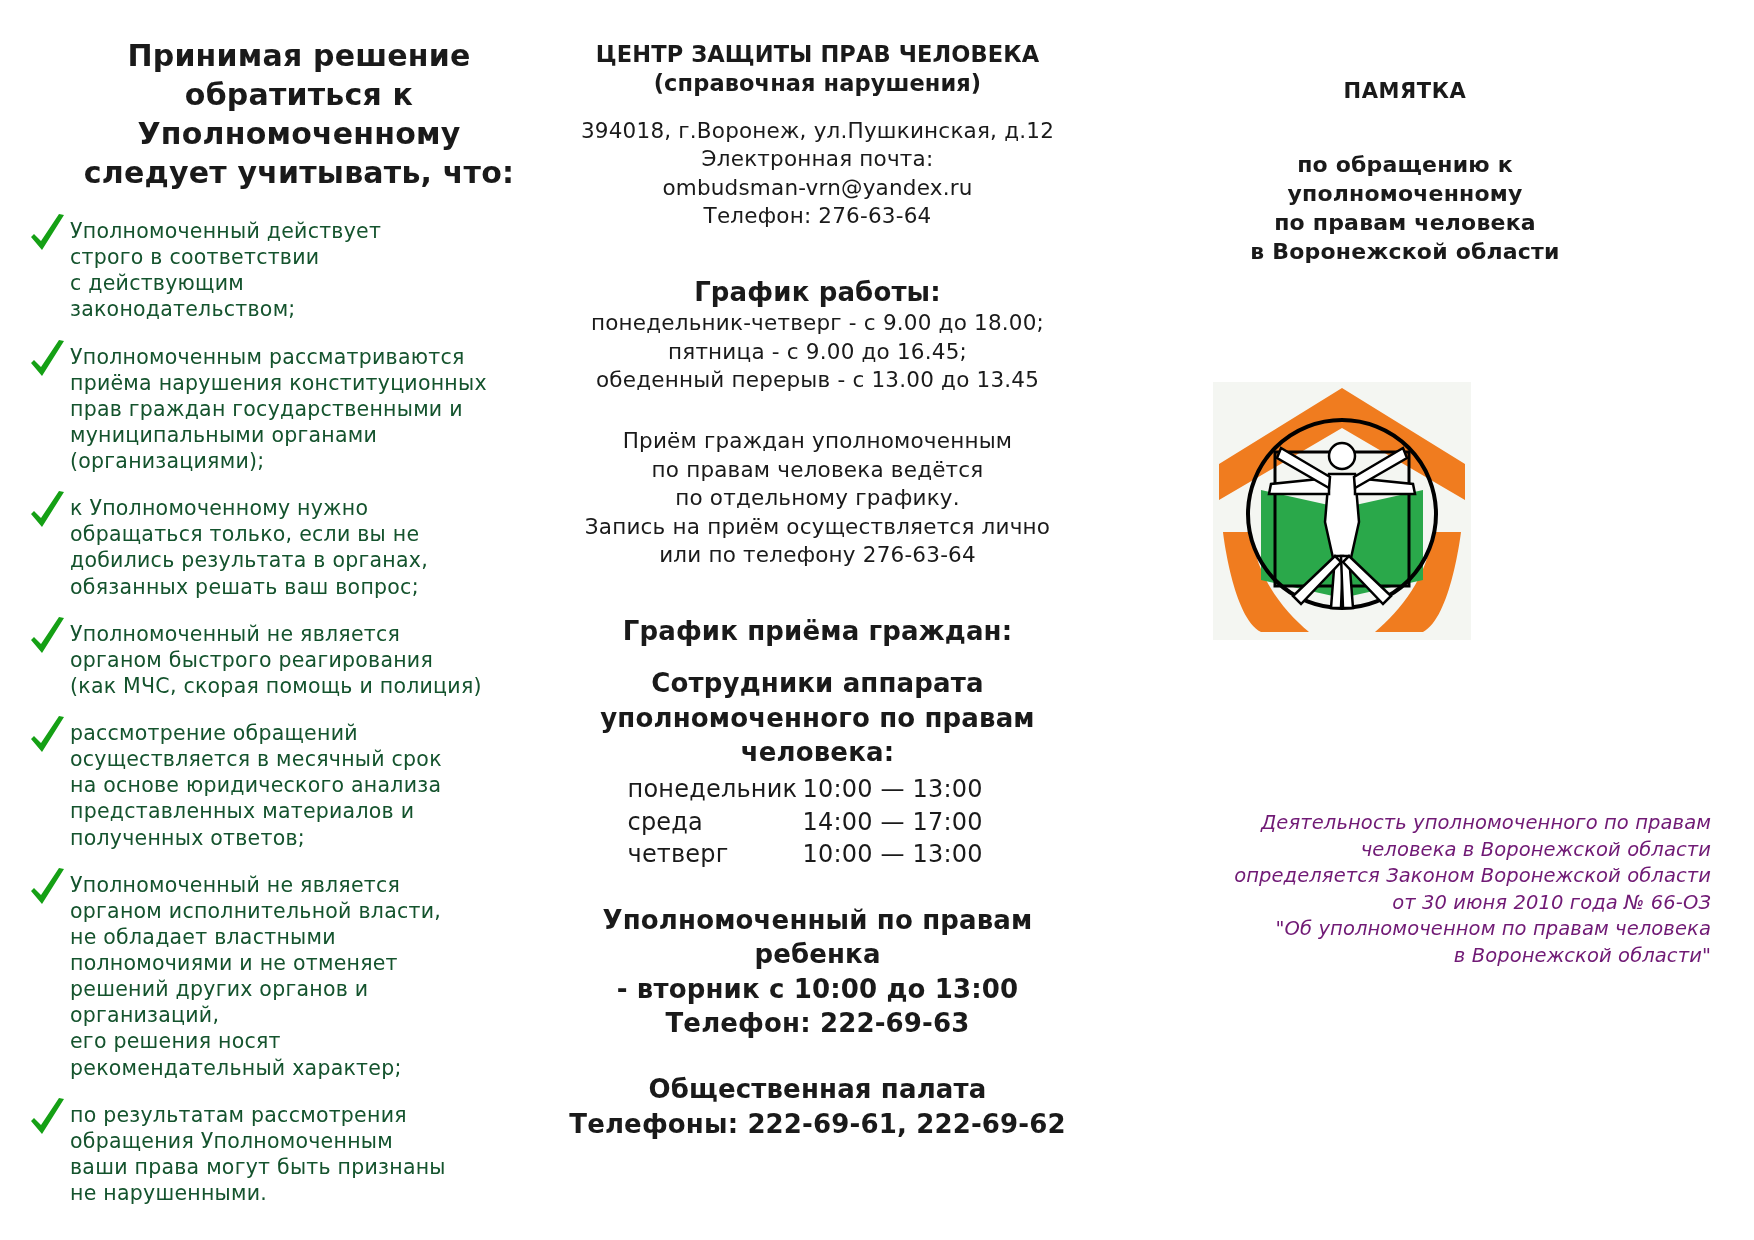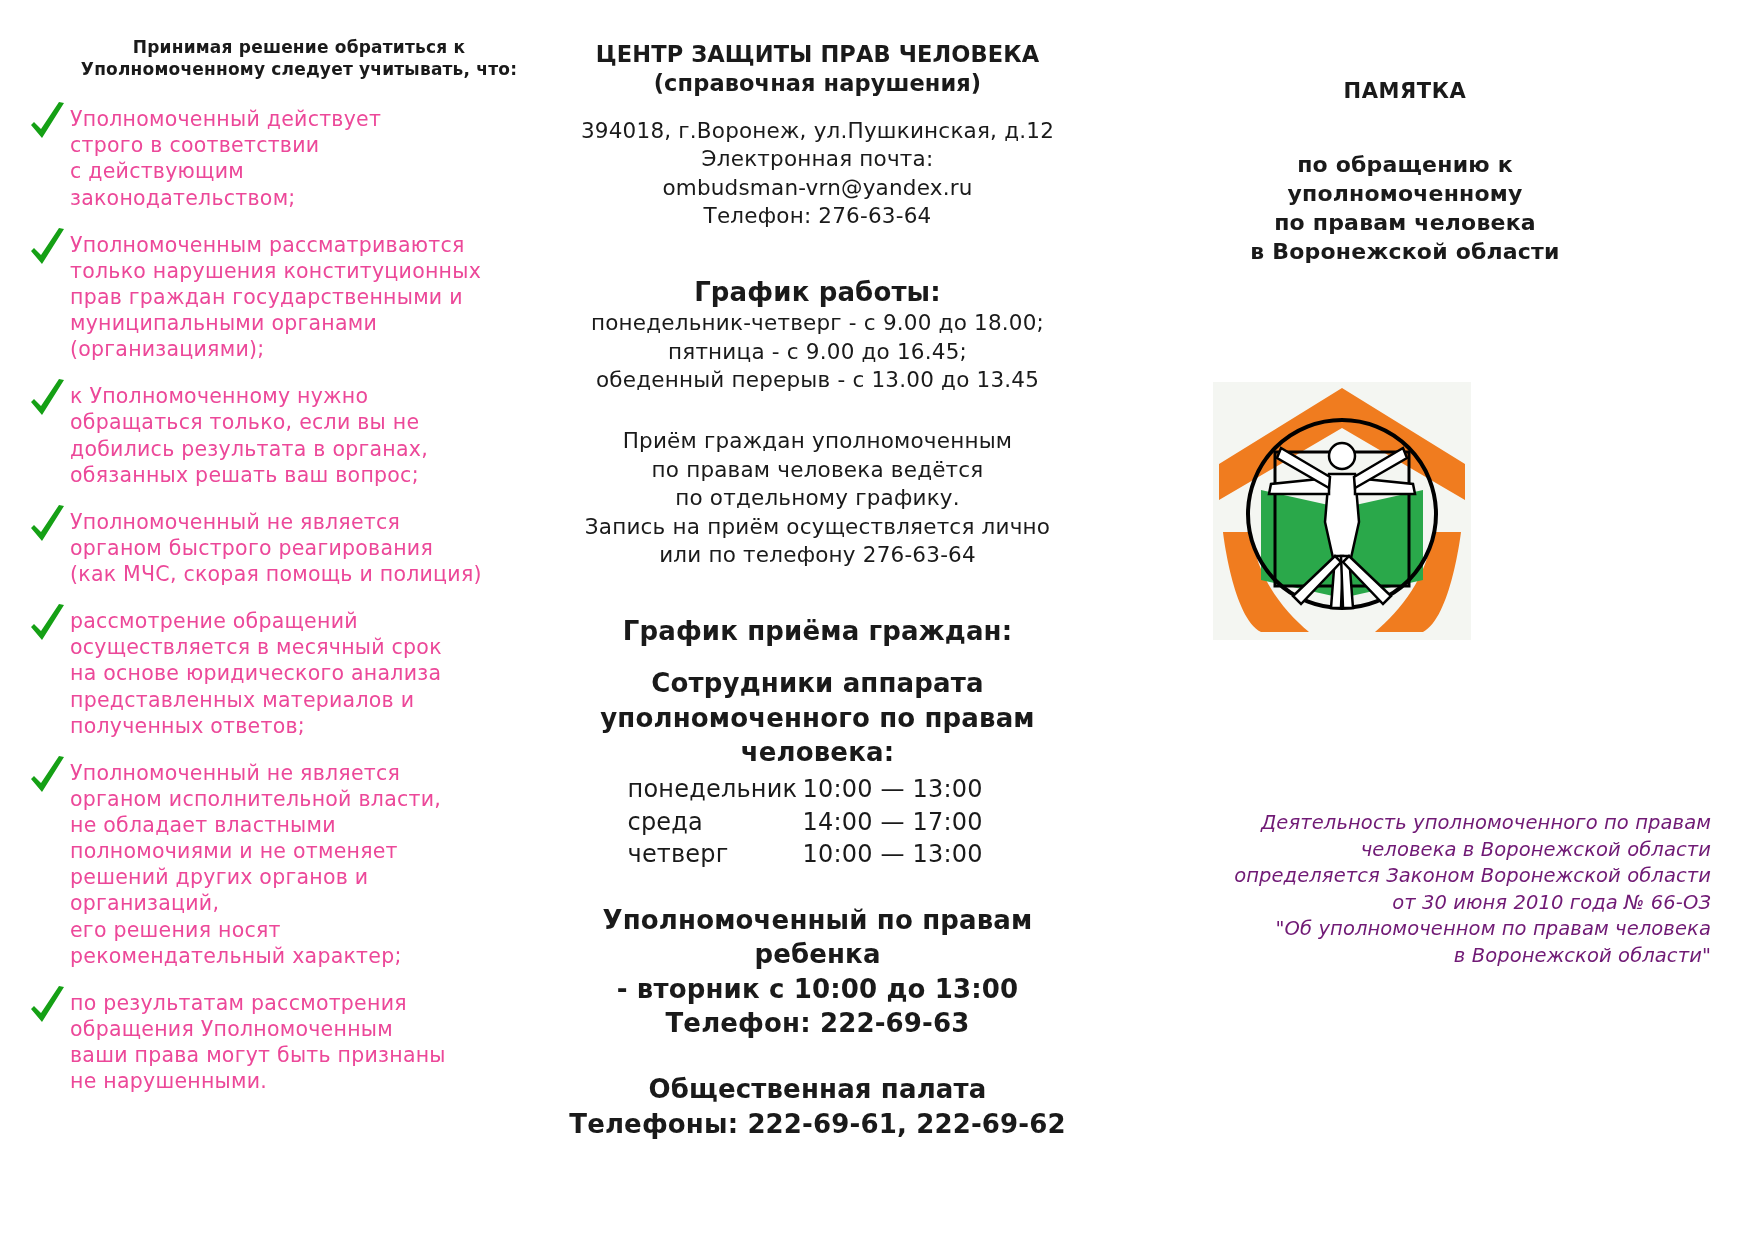--- a/index.html
+++ b/index.html
@@ -26,21 +26,21 @@
     top: 0;
     height: 1240px;
     box-sizing: border-box;
   }
   .col-left   { left: 28px;   width: 530px; padding-top: 36px; }
   .col-mid    { left: 565px;  width: 505px; padding-top: 40px; }
   .col-right  { left: 1085px; width: 640px; padding-top: 78px; }
 
   
   .left-heading {
-    font-size: 17px;
+    font-size: 30px;
     font-weight: bold;
     line-height: 1.30;
     text-align: center;
     letter-spacing: 0.2px;
     margin: 0 0 26px 0;
     padding: 0 22px 0 34px;
   }
   .bullet-list {
     margin: 0;
     padding: 0;
@@ -58,21 +58,21 @@
     width: 40px;
     height: 44px;
     display: block;
   }
   .bullet-text {
     display: block;
     font-size: 20.5px;
     line-height: 1.275;
     letter-spacing: 0.25px;
     white-space: pre-line;
-    color: #ec4899;
+    color: #14532d;
   }
 
   
   .mid-block { text-align: center; }
   .mid-title {
     font-size: 22.5px;
     font-weight: bold;
     line-height: 1.30;
     white-space: pre-line;
     margin: 0;
@@ -173,21 +173,21 @@
 с действующим
 законодательством;</span>
       </li>
       <li class="bullet-item">
         <span class="check-icon">
           <svg viewBox="0 0 40 44" width="40" height="44" aria-hidden="true">
             <path d="M3 25 L14 38 L36 3 L31 2 L13 29 L6 22 Z" fill="#15a015"></path>
           </svg>
         </span>
         <span class="bullet-text">Уполномоченным рассматриваются
-только нарушения конституционных
+приёма нарушения конституционных
 прав граждан государственными и
 муниципальными органами
 (организациями);</span>
       </li>
       <li class="bullet-item">
         <span class="check-icon">
           <svg viewBox="0 0 40 44" width="40" height="44" aria-hidden="true">
             <path d="M3 25 L14 38 L36 3 L31 2 L13 29 L6 22 Z" fill="#15a015"></path>
           </svg>
         </span>

